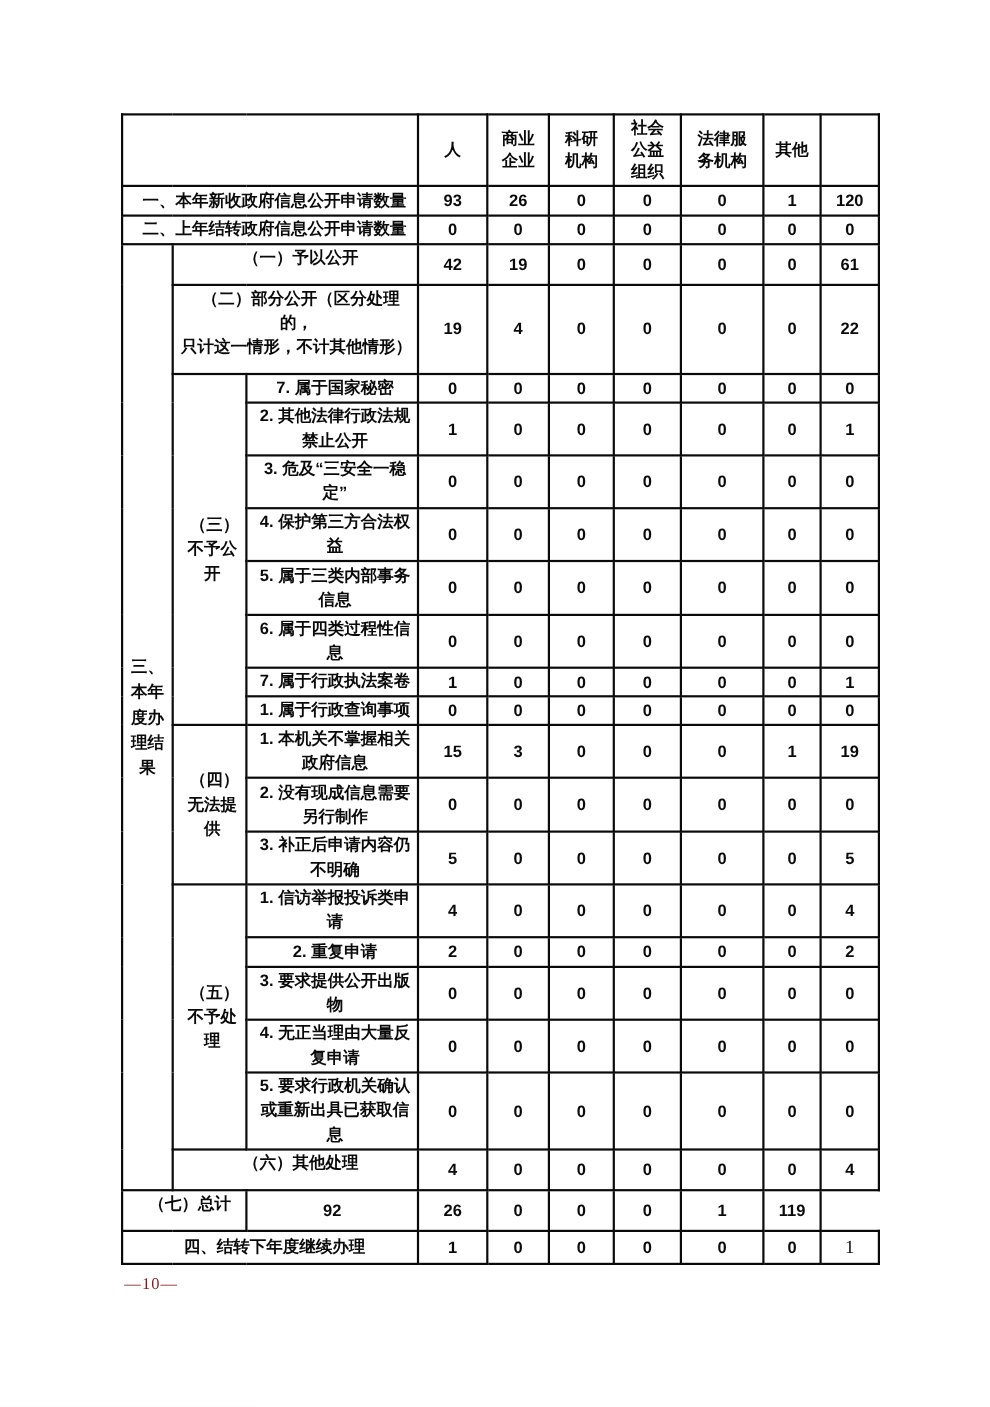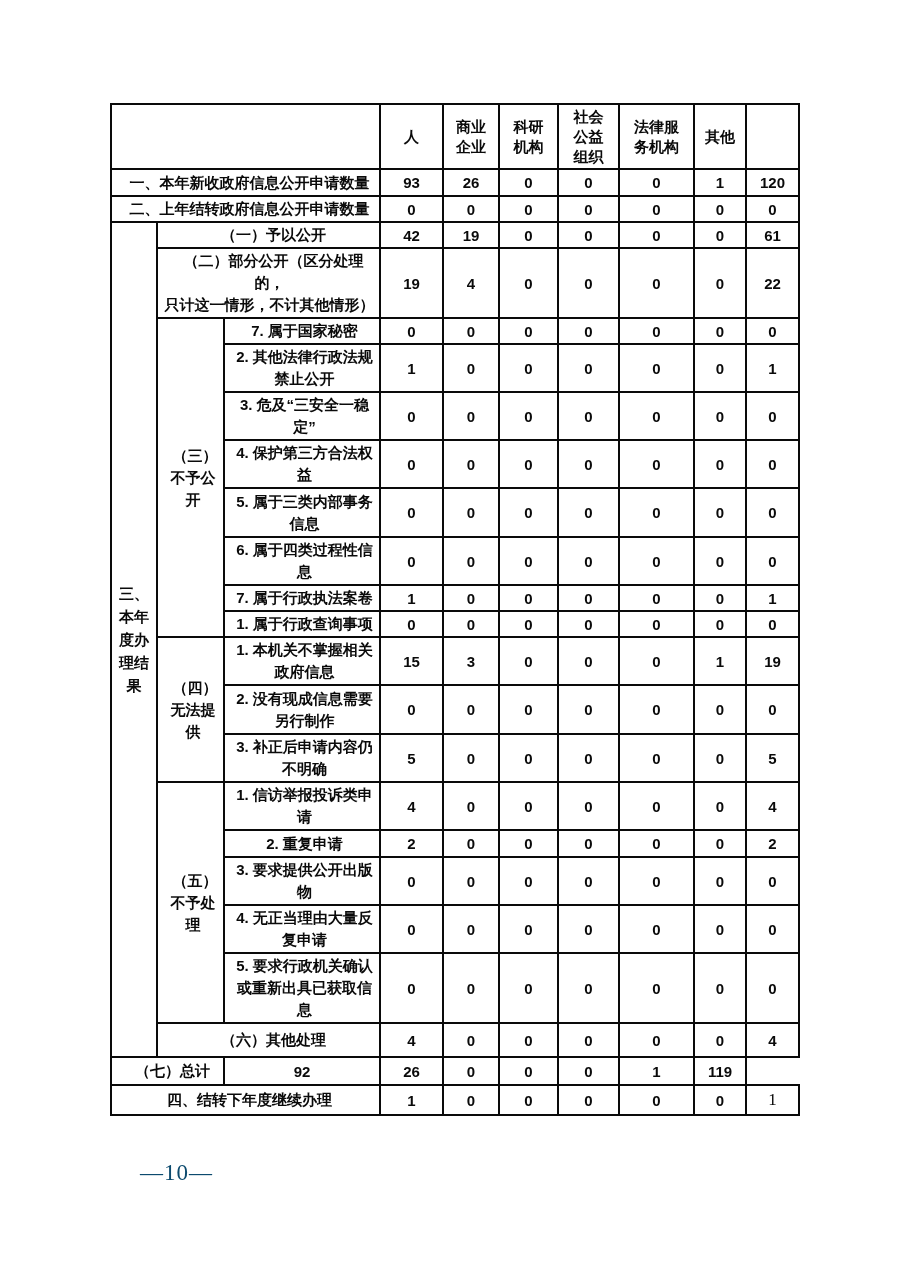--- a/index.html
+++ b/index.html
@@ -19,31 +19,31 @@
   .hdr {
     text-align:center; font-weight:700; font-size:15px;
     white-space:pre-line; line-height:20px;
   }
   .num { text-align:center; font-weight:700; font-size:15px; }
   .num-serif { font-family:"Liberation Serif", serif; font-weight:400; font-size:17px; }
   .lbl {
     font-weight:700; font-size:15px; white-space:pre-line;
     line-height:22px; padding:1px 2px 1px 10px; text-align:center;
   }
-  .cat { padding:1px 2px 1px 4px; text-indent:8px; }
+  .cat { padding:1px 2px 12px 4px; text-indent:8px; }
   .item { padding:1px 2px 1px 7px; }
   .grp { padding:1px 2px 1px 7px; text-indent:4px; }
   .vlbl {
     font-weight:700; font-size:15px; white-space:pre-line;
     line-height:23px; text-align:center; padding:0;
   }
   .pagenum {
-    position:absolute; left:140px; top:1160px;
-    font-family:"Liberation Serif", serif; font-size:23px;
-    color:#0c4a6e; letter-spacing:1px;
+    position:absolute; left:113px; top:1160px;
+    font-family:"Liberation Serif", serif; font-size:15px;
+    color:#7f1d1d; letter-spacing:1px;
   }
 </style>
 </head>
 <body>
 
 <div class="page">
   <table class="report">
     <colgroup>
       <col style="width:46px">
         <col style="width:67px">

